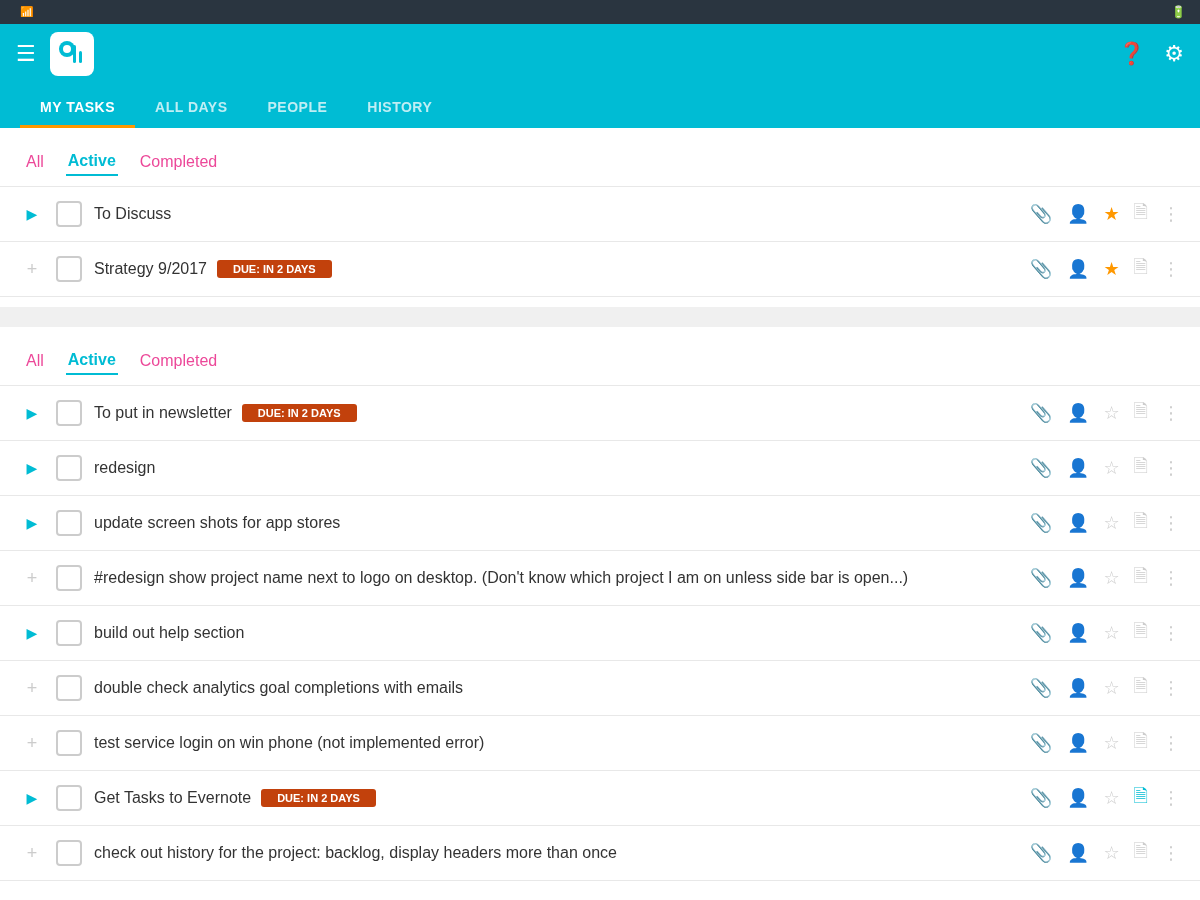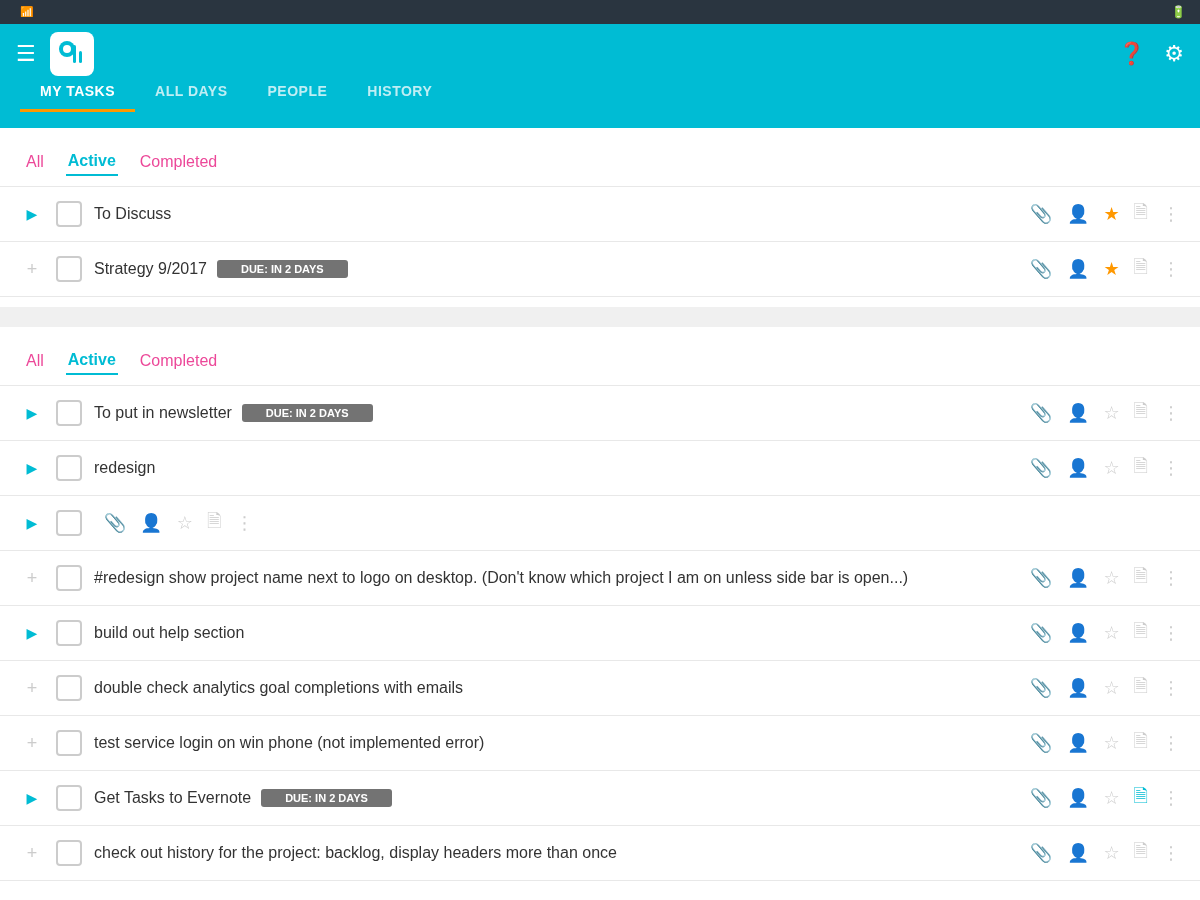--- a/index.html
+++ b/index.html
@@ -66,21 +66,21 @@
       align-items: flex-end;
     }
     .tab-item {
       color: rgba(255,255,255,0.75);
       font-size: 14px;
       font-weight: 600;
       letter-spacing: 0.5px;
       padding: 10px 20px;
       cursor: pointer;
       border-bottom: 3px solid transparent;
-      margin-bottom: 16px;
+      margin-bottom: 0;
     }
     .tab-item.active {
       color: white;
       border-bottom: 3px solid #ff9800;
     }
 
     
     .content { background: white; height: calc(900px - 24px - 60px - 44px); overflow-y: auto; }
 
     
@@ -155,25 +155,25 @@
     }
     .task-text {
       flex: 1;
       font-size: 16px;
       color: #333;
       display: flex;
       align-items: flex-start;
       gap: 10px;
     }
     .due-badge {
-      background: #737373;
+      background: #c2410c;
       color: white;
       font-size: 11px;
       font-weight: 700;
-      padding: 3px 24px;
+      padding: 3px 16px;
       border-radius: 3px;
       white-space: nowrap;
     }
     .task-actions {
       display: flex;
       align-items: center;
       gap: 14px;
       margin-left: 10px;
     }
     .task-icon {
@@ -308,20 +308,23 @@
           <span class="task-icon grey">📎</span>
           <span class="task-icon cyan">👤</span>
           <span class="task-icon star-empty">☆</span>
           <span class="task-icon" style="color: rgb(204, 204, 204);">🗎</span>
           <span class="task-icon grey">⋮</span>
         </div>
       </div>
       <div class="task-row">
         <div class="task-expand">▶</div>
         <div class="task-checkbox"></div>
+        <div class="task-text">
+          <span>update screen shots for app stores</span>
+        </div>
         <div class="task-actions">
           <span class="task-icon grey">📎</span>
           <span class="task-icon cyan">👤</span>
           <span class="task-icon star-empty">☆</span>
           <span class="task-icon" style="color: rgb(204, 204, 204);">🗎</span>
           <span class="task-icon grey">⋮</span>
         </div>
       </div>
       <div class="task-row">
         <div class="task-add" style="color: rgb(204, 204, 204);">+</div>

